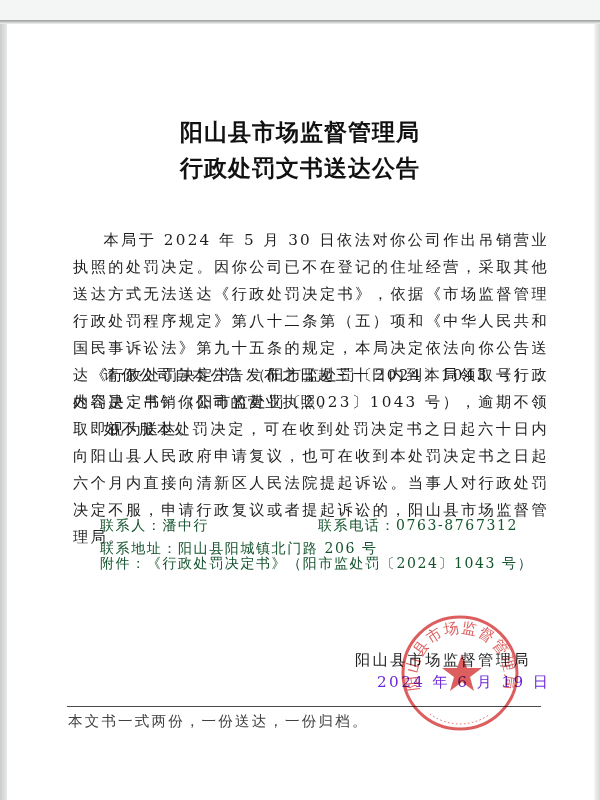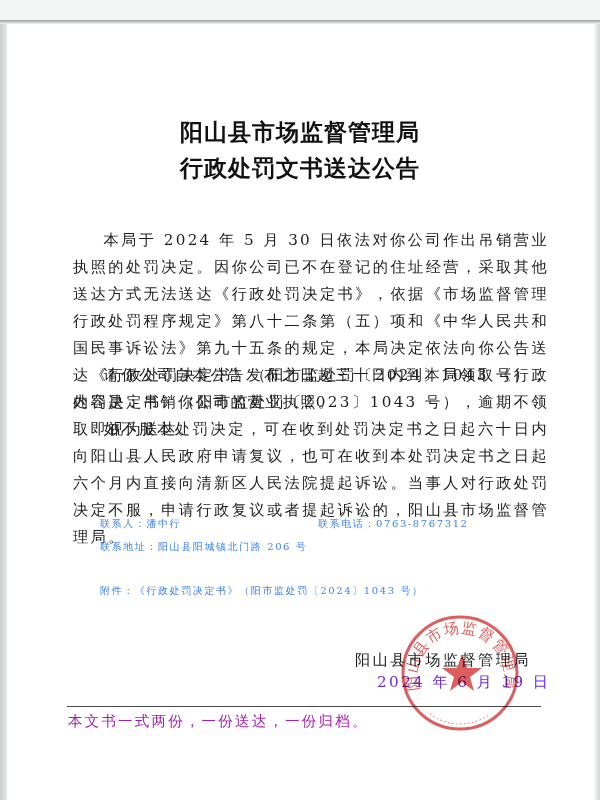--- a/index.html
+++ b/index.html
@@ -60,47 +60,47 @@
       text-align: justify;
     }
     .addressee { top: 180px; }
     .para1 { top: 207px; }
     .para2 { top: 342px; }
     .para3 { top: 396px; }
     .para { text-indent: 2em; margin: 0; }
 
     .contact-row {
       position: absolute;
-      font-size: 10px;
+      font-size: 14px;
       letter-spacing: 1.6px;
-      color: #3b82f6;
+      color: #14532d;
       white-space: nowrap;
     }
     .contact-person { left: 100px; top: 497px; }
     .contact-phone { left: 318px; top: 497px; }
     .contact-address { left: 100px; top: 520px; }
-    .attachment { left: 100px; top: 564px; }
+    .attachment { left: 100px; top: 535px; }
 
     .signature-org {
       position: absolute; left: 355px; top: 630px;
       font-size: 15.2px; letter-spacing: 2.4px; white-space: nowrap; color: #1e1e1e;
     }
     .signature-date {
       position: absolute; left: 377px; top: 652px;
       font-size: 15.2px; letter-spacing: 2.4px; white-space: nowrap; color: #6d28d9;
     }
     .divider {
       position: absolute;
       left: 67px; top: 686px;
       width: 474px; height: 0;
       border-top: 1.3px solid #4a4a4a;
     }
     .footnote {
       position: absolute; left: 68px; top: 692px;
-      font-size: 14.5px; letter-spacing: 2.2px; white-space: nowrap; color: #a21caf; text-align: right;
+      font-size: 14.5px; letter-spacing: 2.2px; white-space: nowrap; color: #404040; text-align: right;
     }
     .seal {
       position: absolute;
       left: 400px; top: 594px;
       width: 120px; height: 118px;
       opacity: 0.82;
       mix-blend-mode: multiply;
     }
   </style>
 </head>

